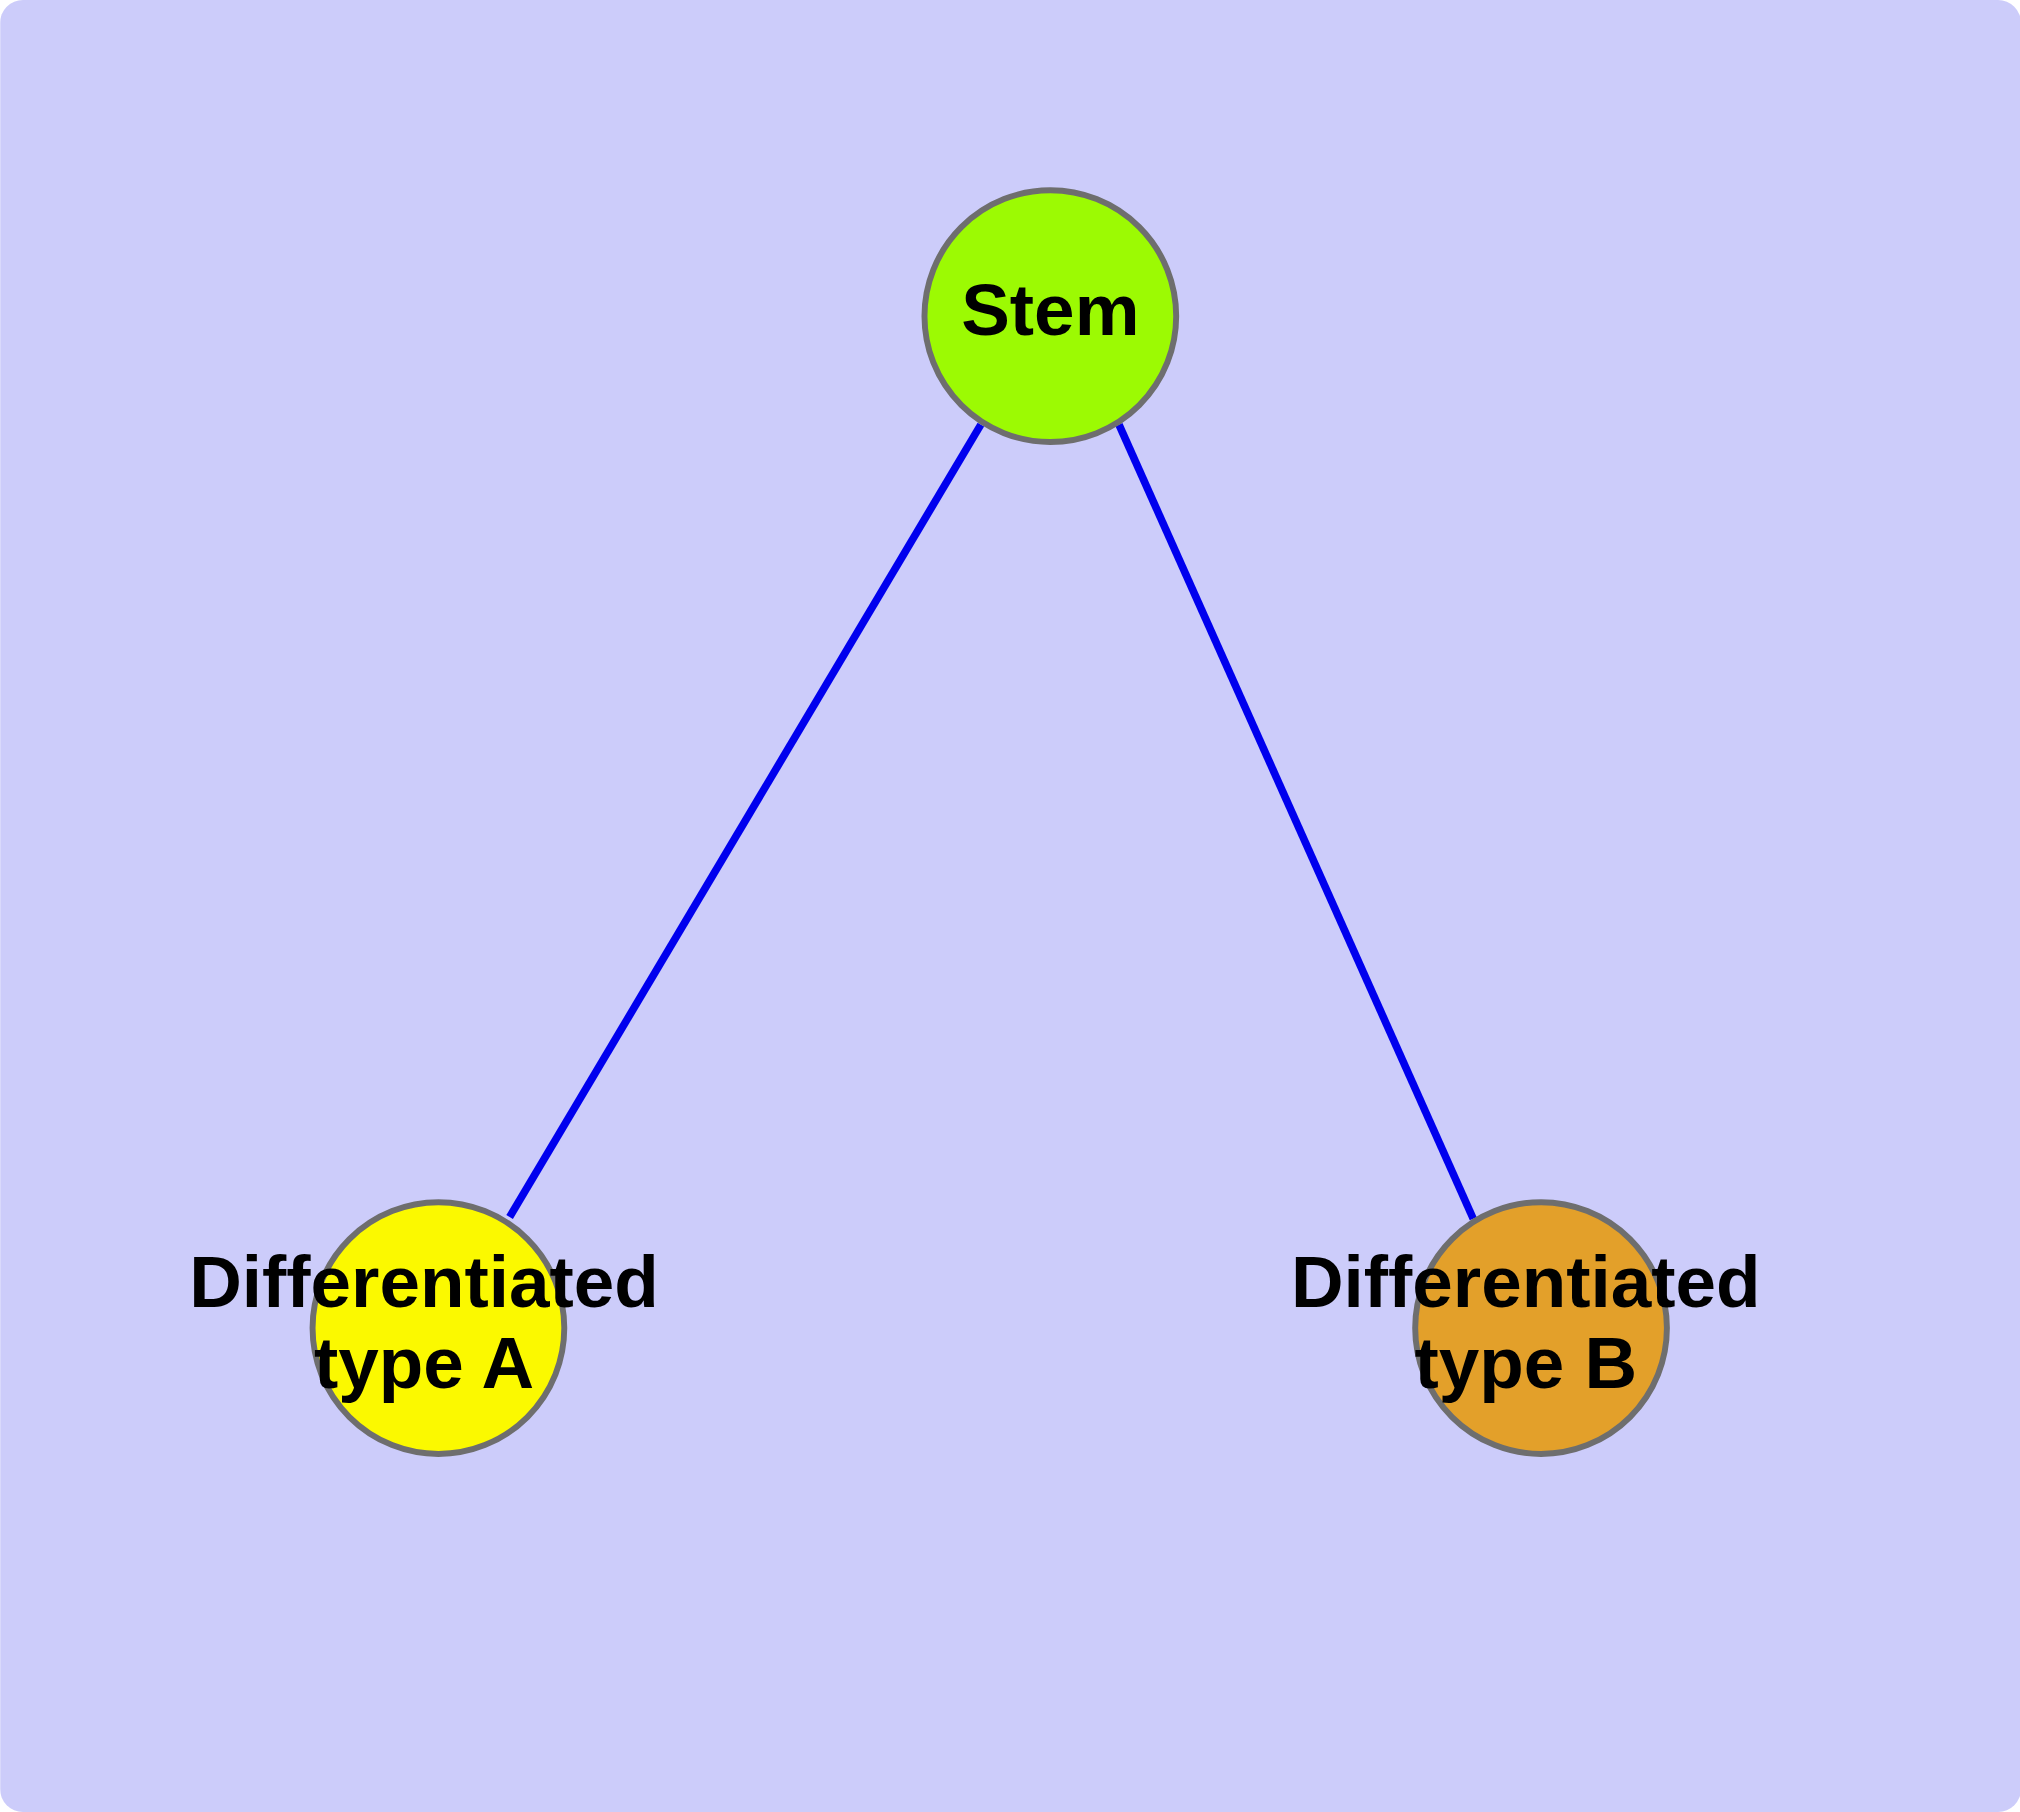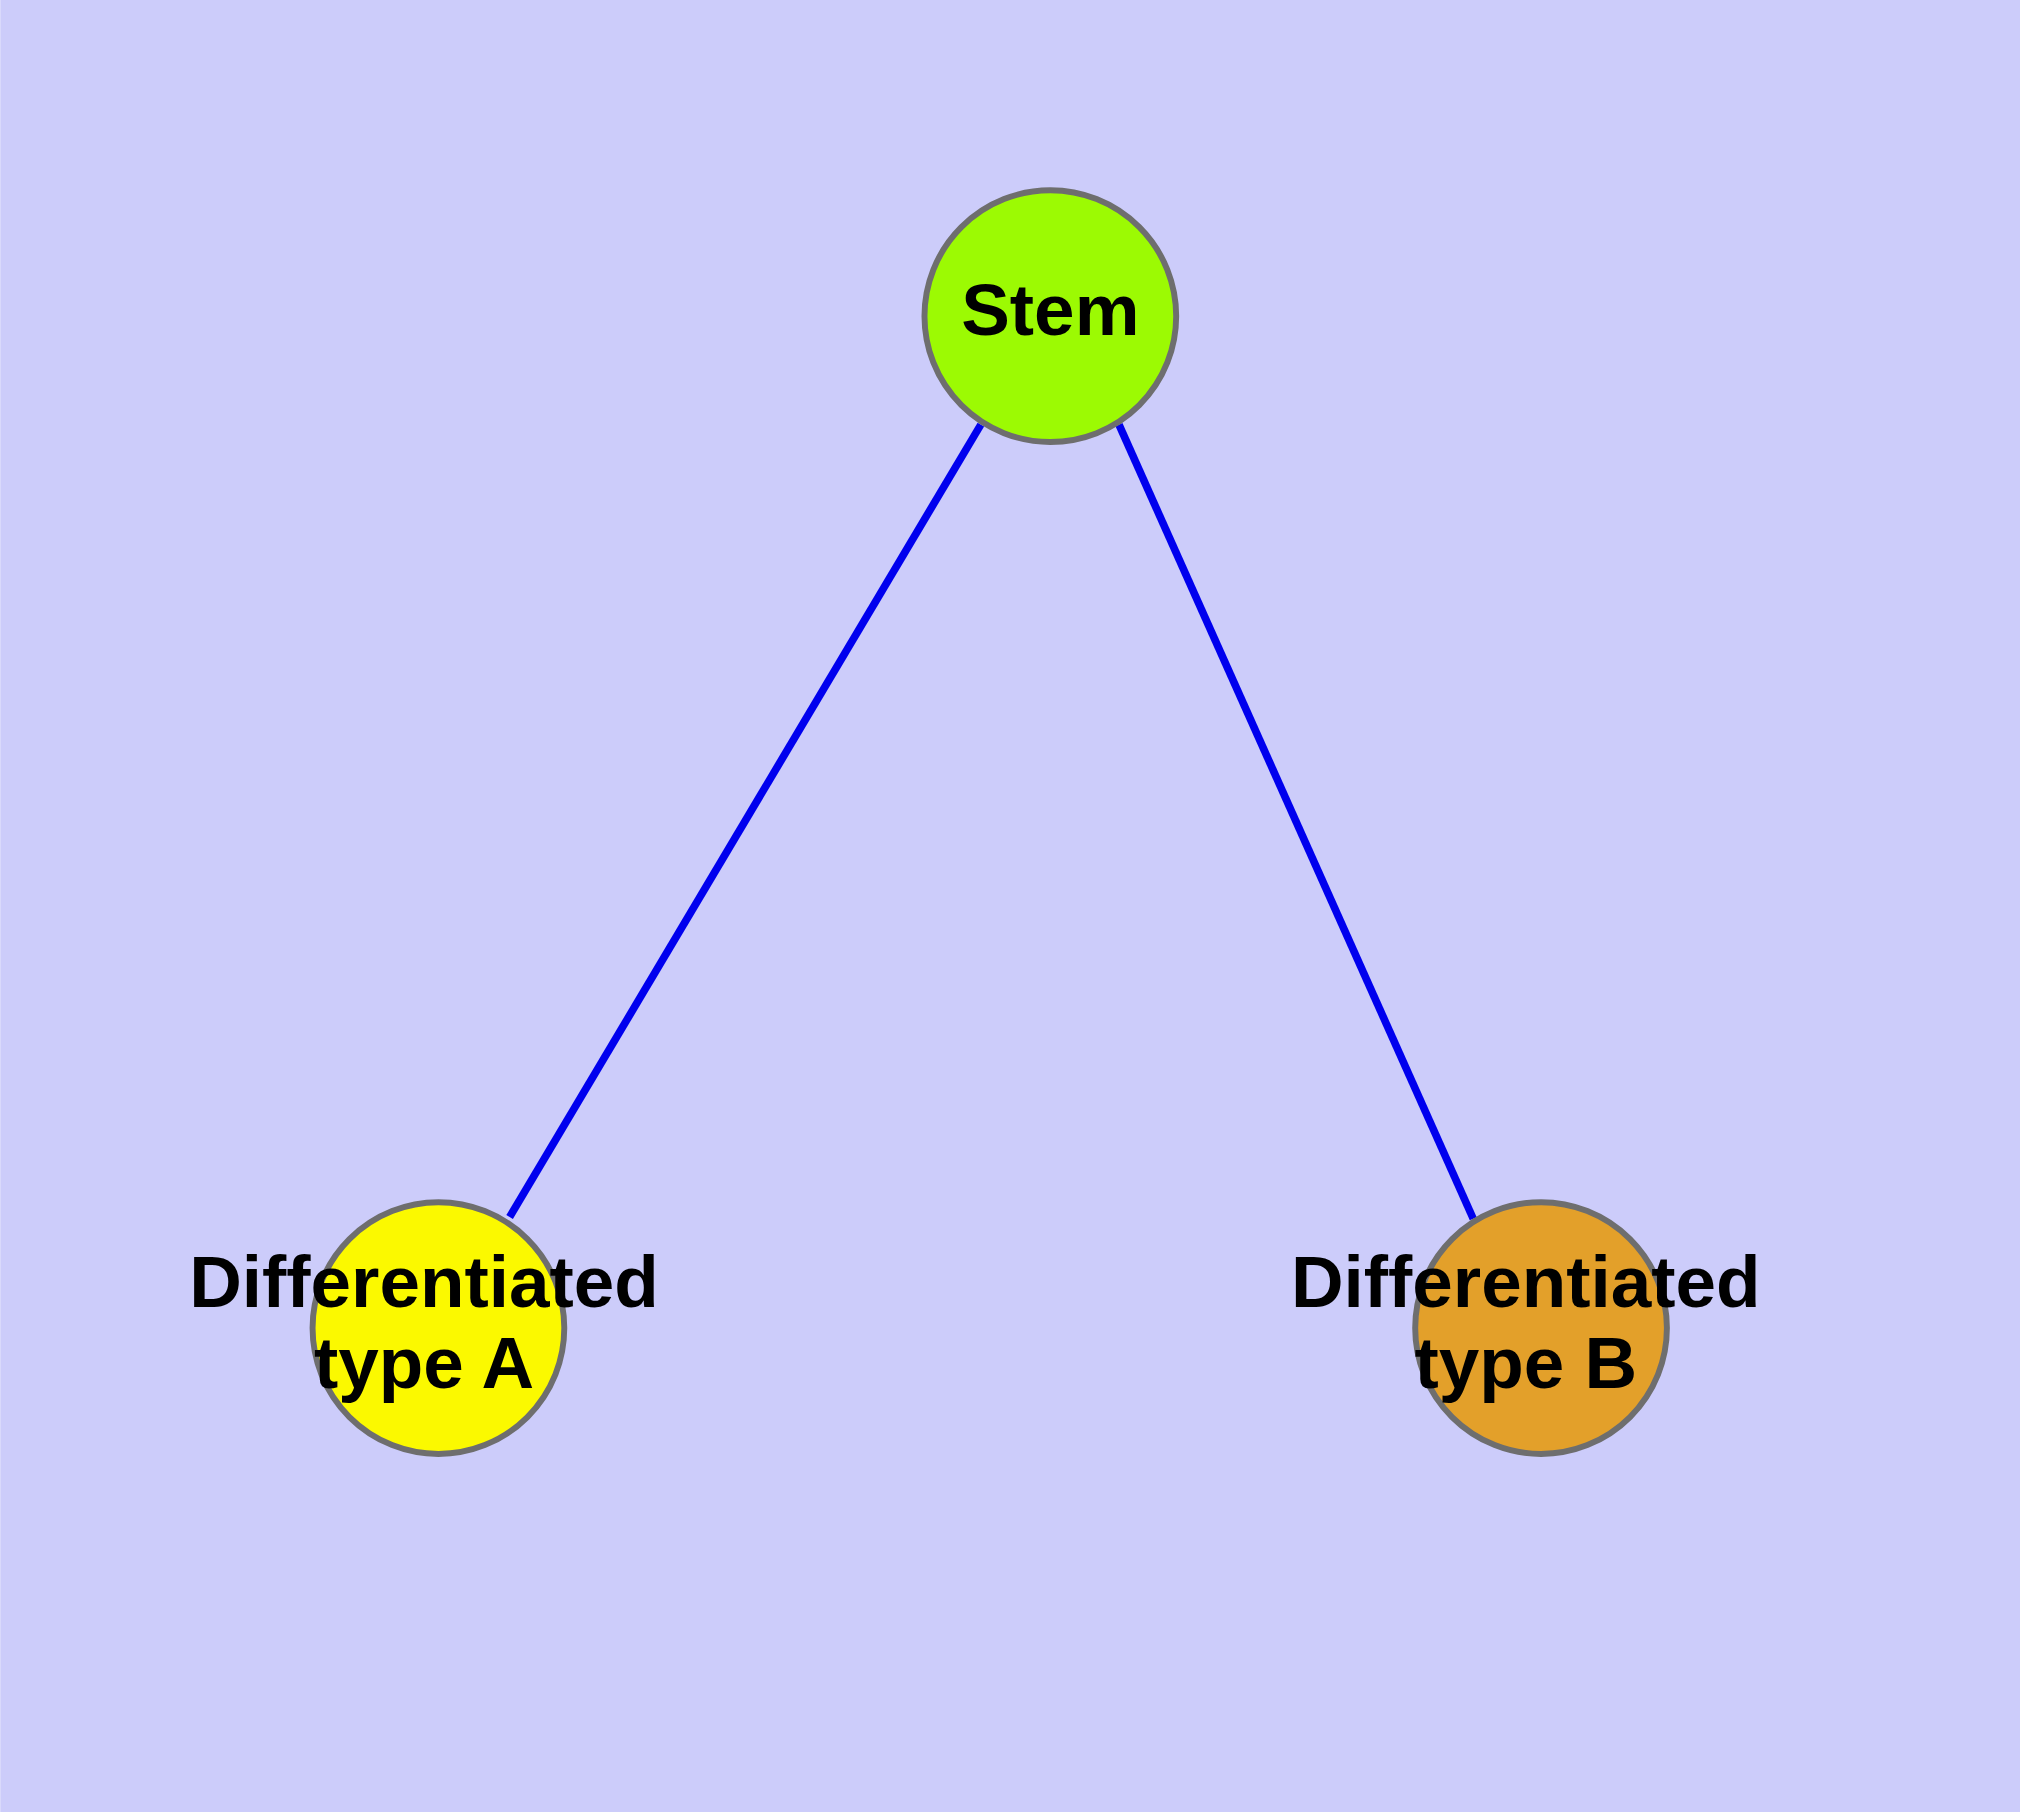--- a/index.html
+++ b/index.html
@@ -7,20 +7,21 @@
     margin: 0;
     padding: 0;
     background: #ffffff;
   }
   #canvas-root {
     position: relative;
     width: 2021px;
     height: 1812px;
     overflow: hidden;
     font-family: "Liberation Sans", sans-serif;
+    border-radius: 23px;
   }
   #graph-svg {
     position: absolute;
     top: 0;
     left: 0;
     width: 2021px;
     height: 1812px;
     display: block;
   }
   .node-label {

